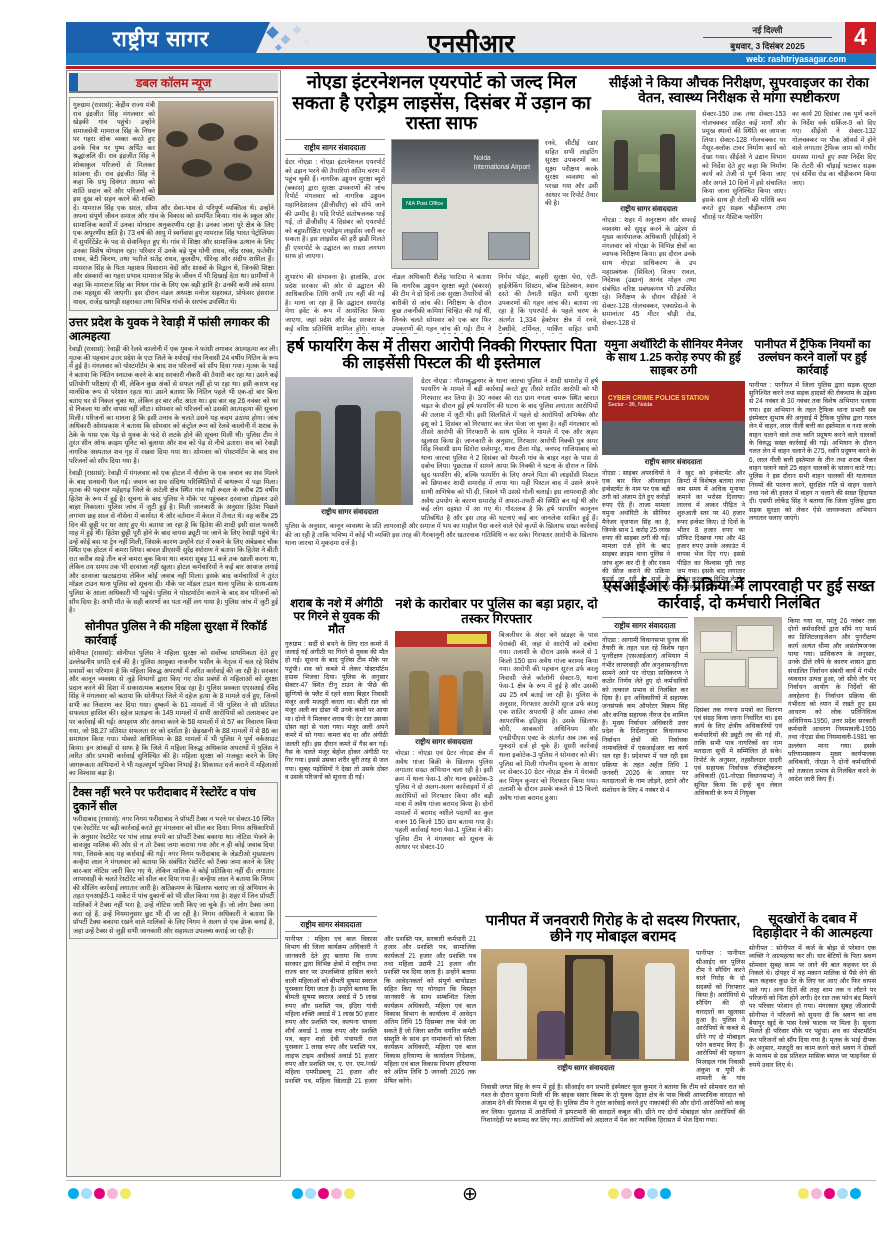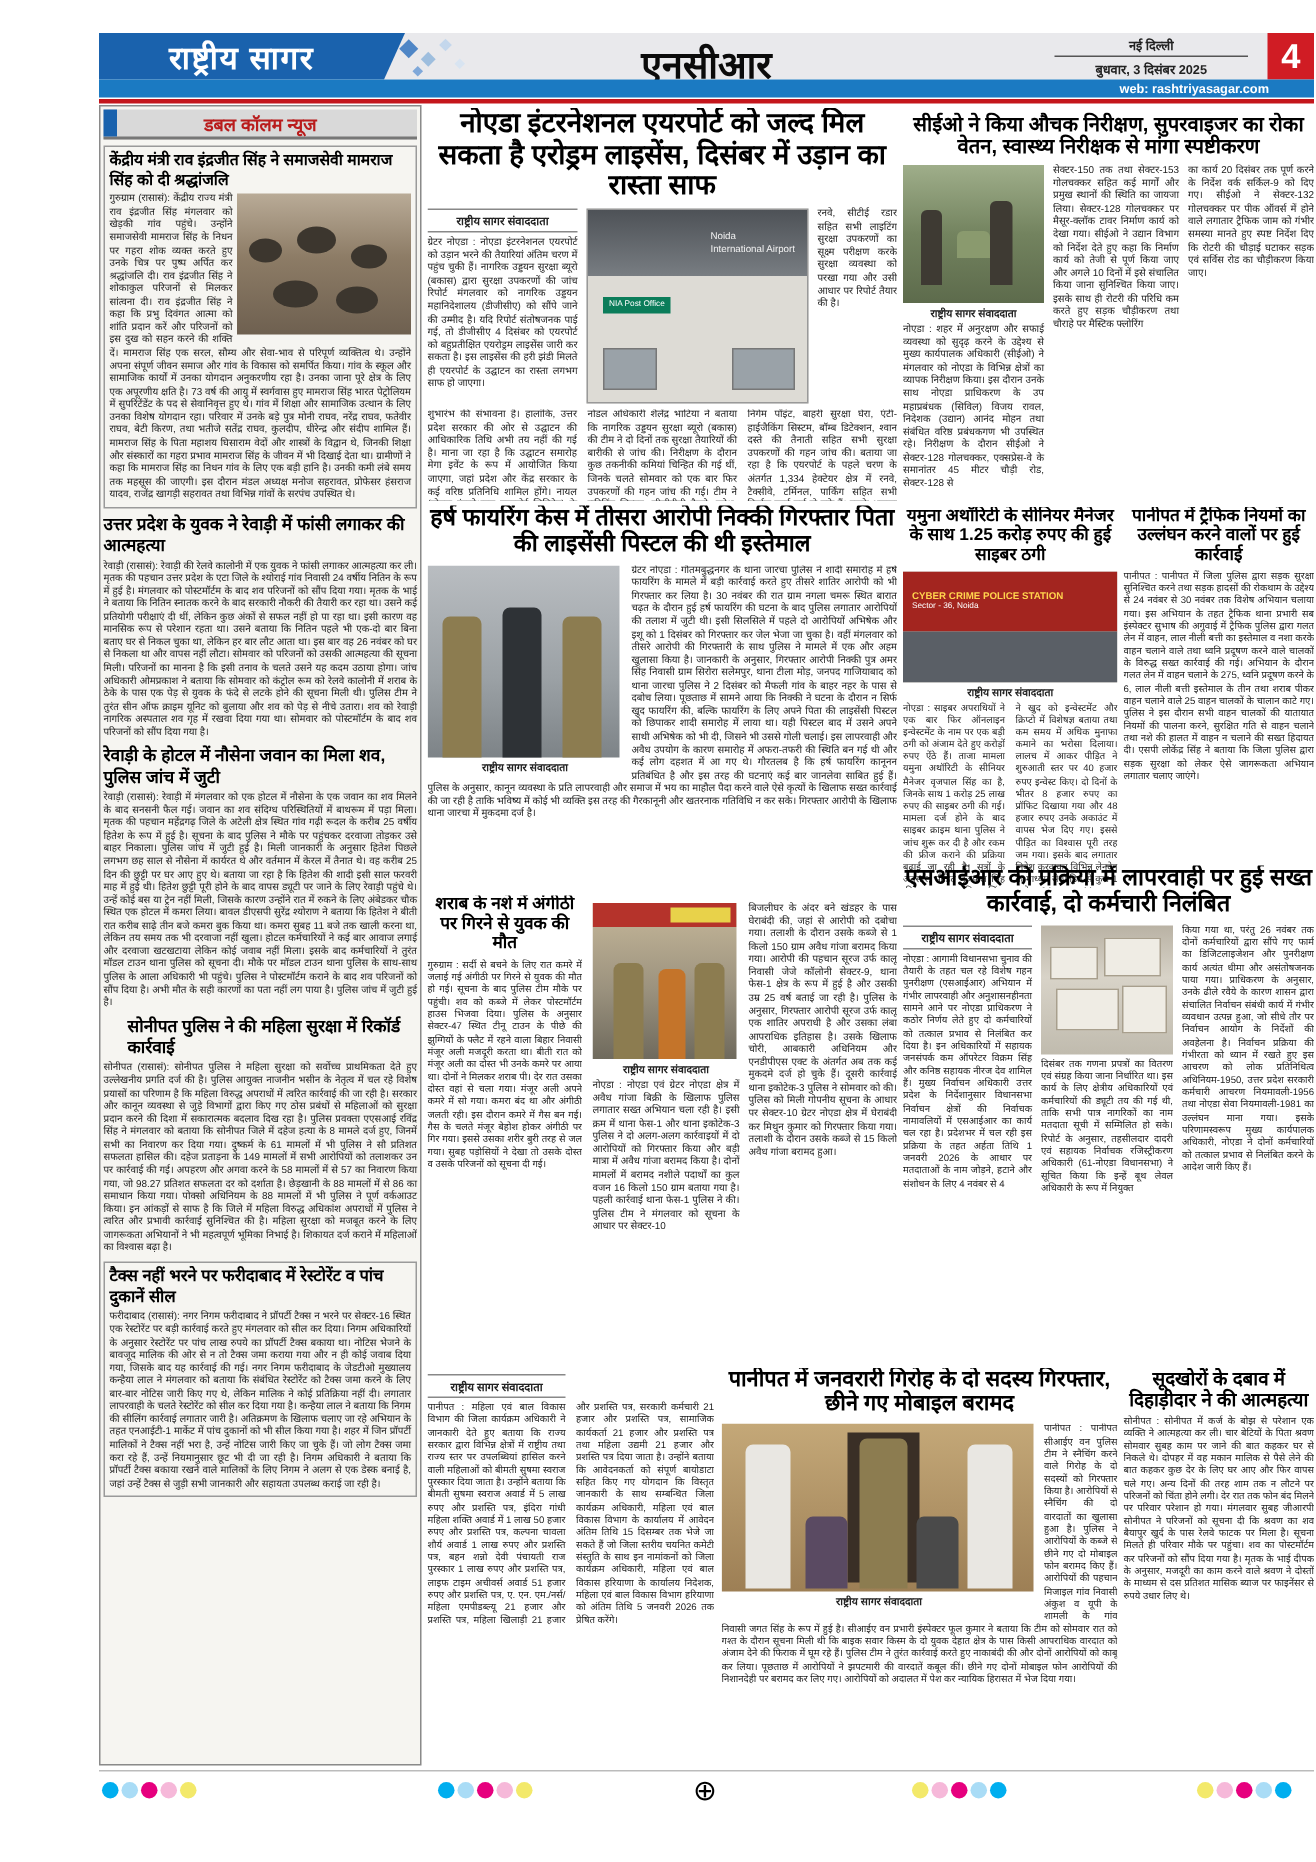--- a/index.html
+++ b/index.html
@@ -116,38 +116,36 @@
   </div>
   <div class="abs red-rule"></div>
 
   <div class="abs leftcol">
     <div class="lc-header">
       <span class="sq"></span>
       <span class="txt">डबल कॉलम न्यूज</span>
     </div>
 
     <div class="lc-story lc-box">
-      <div class="lc-hl">केंद्रीय मंत्री राव इंद्रजीत सिंह ने समाजसेवी मामराज सिंह को दी श्रद्धांजलि</div>
       <div class="lc-photo">
         <span class="blob" style="left:8px;top:30px;width:22px;height:16px;"></span>
         <span class="blob" style="left:40px;top:22px;width:26px;height:18px;"></span>
         <span class="blob" style="left:76px;top:34px;width:24px;height:16px;"></span>
         <span class="blob" style="left:24px;top:58px;width:30px;height:18px;"></span>
         <span class="blob" style="left:66px;top:62px;width:28px;height:18px;"></span>
       </div>
       <div class="body">गुरुग्राम (रासासं): केंद्रीय राज्य मंत्री राव इंद्रजीत सिंह मंगलवार को खेड़की गांव पहुंचे। उन्होंने समाजसेवी मामराज सिंह के निधन पर गहरा शोक व्यक्त करते हुए उनके चित्र पर पुष्प अर्पित कर श्रद्धांजलि दी। राव इंद्रजीत सिंह ने शोकाकुल परिजनों से मिलकर सांत्वना दी। राव इंद्रजीत सिंह ने कहा कि प्रभु दिवंगत आत्मा को शांति प्रदान करें और परिजनों को इस दुख को सहन करने की शक्ति दें। मामराज सिंह एक सरल, सौम्य और सेवा-भाव से परिपूर्ण व्यक्तित्व थे। उन्होंने अपना संपूर्ण जीवन समाज और गांव के विकास को समर्पित किया। गांव के स्कूल और सामाजिक कार्यों में उनका योगदान अनुकरणीय रहा है। उनका जाना पूरे क्षेत्र के लिए एक अपूरणीय क्षति है। 73 वर्ष की आयु में स्वर्गवास हुए मामराज सिंह भारत पेट्रोलियम में सुपरिंटेंडेंट के पद से सेवानिवृत्त हुए थे। गांव में शिक्षा और सामाजिक उत्थान के लिए उनका विशेष योगदान रहा। परिवार में उनके बड़े पुत्र मोनी राघव, नरेंद्र राघव, फतेवीर राघव, बेटी किरण, तथा भतीजे सतेंद्र राघव, कुलदीप, धीरेन्द्र और संदीप शामिल हैं। मामराज सिंह के पिता महाशय घिसाराम वेदों और शास्त्रों के विद्वान थे, जिनकी शिक्षा और संस्कारों का गहरा प्रभाव मामराज सिंह के जीवन में भी दिखाई देता था। ग्रामीणों ने कहा कि मामराज सिंह का निधन गांव के लिए एक बड़ी हानि है। उनकी कमी लंबे समय तक महसूस की जाएगी। इस दौरान मंडल अध्यक्ष मनोज सहरावत, प्रोफेसर हंसराज यादव, राजेंद्र खागड़ी सहरावत तथा विभिन्न गांवों के सरपंच उपस्थित थे।</div>
     </div>
 
     <div class="lc-story">
       <div class="lc-hl" style="font-size:11.5px;">उत्तर प्रदेश के युवक ने रेवाड़ी में फांसी लगाकर की आत्महत्या</div>
       <div class="body">रेवाड़ी (रासासं): रेवाड़ी की रेलवे कालोनी में एक युवक ने फांसी लगाकर आत्महत्या कर ली। मृतक की पहचान उत्तर प्रदेश के एटा जिले के श्योराई गांव निवासी 24 वर्षीय नितिन के रूप में हुई है। मंगलवार को पोस्टमॉर्टम के बाद शव परिजनों को सौंप दिया गया। मृतक के भाई ने बताया कि नितिन स्नातक करने के बाद सरकारी नौकरी की तैयारी कर रहा था। उसने कई प्रतियोगी परीक्षाएं दी थीं, लेकिन कुछ अंकों से सफल नहीं हो पा रहा था। इसी कारण वह मानसिक रूप से परेशान रहता था। उसने बताया कि नितिन पहले भी एक-दो बार बिना बताए घर से निकल चुका था, लेकिन हर बार लौट आता था। इस बार वह 26 नवंबर को घर से निकला था और वापस नहीं लौटा। सोमवार को परिजनों को उसकी आत्महत्या की सूचना मिली। परिजनों का मानना है कि इसी तनाव के चलते उसने यह कदम उठाया होगा। जांच अधिकारी ओमप्रकाश ने बताया कि सोमवार को कंट्रोल रूम को रेलवे कालोनी में शराब के ठेके के पास एक पेड़ से युवक के फंदे से लटके होने की सूचना मिली थी। पुलिस टीम ने तुरंत सीन ऑफ क्राइम यूनिट को बुलाया और शव को पेड़ से नीचे उतारा। शव को रेवाड़ी नागरिक अस्पताल शव गृह में रखवा दिया गया था। सोमवार को पोस्टमॉर्टम के बाद शव परिजनों को सौंप दिया गया है।</div>
     </div>
 
     <div class="lc-story">
-      <div class="lc-hl" style="font-size:11.5px;">रेवाड़ी के होटल में नौसेना जवान का मिला शव, पुलिस जांच में जुटी</div>
       <div class="body">रेवाड़ी (रासासं): रेवाड़ी में मंगलवार को एक होटल में नौसेना के एक जवान का शव मिलने के बाद सनसनी फैल गई। जवान का शव संदिग्ध परिस्थितियों में बाथरूम में पड़ा मिला। मृतक की पहचान महेंद्रगढ़ जिले के अटेली क्षेत्र स्थित गांव गढ़ी रूदल के करीब 25 वर्षीय हितेश के रूप में हुई है। सूचना के बाद पुलिस ने मौके पर पहुंचकर दरवाजा तोड़कर उसे बाहर निकाला। पुलिस जांच में जुटी हुई है। मिली जानकारी के अनुसार हितेश पिछले लगभग छह साल से नौसेना में कार्यरत थे और वर्तमान में केरल में तैनात थे। वह करीब 25 दिन की छुट्टी पर घर आए हुए थे। बताया जा रहा है कि हितेश की शादी इसी साल फरवरी माह में हुई थी। हितेश छुट्टी पूरी होने के बाद वापस ड्यूटी पर जाने के लिए रेवाड़ी पहुंचे थे। उन्हें कोई बस या ट्रेन नहीं मिली, जिसके कारण उन्होंने रात में रुकने के लिए अंबेडकर चौक स्थित एक होटल में कमरा लिया। बावल डीएसपी सुरेंद्र श्योराण ने बताया कि हितेश ने बीती रात करीब साढ़े तीन बजे कमरा बुक किया था। कमरा सुबह 11 बजे तक खाली करना था, लेकिन तय समय तक भी दरवाजा नहीं खुला। होटल कर्मचारियों ने कई बार आवाज लगाई और दरवाजा खटखटाया लेकिन कोई जवाब नहीं मिला। इसके बाद कर्मचारियों ने तुरंत मॉडल टाउन थाना पुलिस को सूचना दी। मौके पर मॉडल टाउन थाना पुलिस के साथ-साथ पुलिस के आला अधिकारी भी पहुंचे। पुलिस ने पोस्टमॉर्टम कराने के बाद शव परिजनों को सौंप दिया है। अभी मौत के सही कारणों का पता नहीं लग पाया है। पुलिस जांच में जुटी हुई है।</div>
     </div>
 
     <div class="lc-story">
       <div class="lc-hl" style="font-size:11.5px;margin-left:16px;">सोनीपत पुलिस ने की महिला सुरक्षा में रिकॉर्ड कार्रवाई</div>
       <div class="body">सोनीपत (रासासं): सोनीपत पुलिस ने महिला सुरक्षा को सर्वोच्च प्राथमिकता देते हुए उल्लेखनीय प्रगति दर्ज की है। पुलिस आयुक्त नाजनीन भसीन के नेतृत्व में चल रहे विशेष प्रयासों का परिणाम है कि महिला विरुद्ध अपराधों में त्वरित कार्रवाई की जा रही है। सरकार और कानून व्यवस्था से जुड़े विभागों द्वारा किए गए ठोस प्रबंधों से महिलाओं को सुरक्षा प्रदान करने की दिशा में सकारात्मक बदलाव दिख रहा है। पुलिस प्रवक्ता एएसआई रविंद्र सिंह ने मंगलवार को बताया कि सोनीपत जिले में दहेज हत्या के 8 मामले दर्ज हुए, जिनमें सभी का निवारण कर दिया गया। दुष्कर्म के 61 मामलों में भी पुलिस ने सौ प्रतिशत सफलता हासिल की। दहेज प्रताड़ना के 149 मामलों में सभी आरोपियों को तलाशकर उन पर कार्रवाई की गई। अपहरण और अगवा करने के 58 मामलों में से 57 का निवारण किया गया, जो 98.27 प्रतिशत सफलता दर को दर्शाता है। छेड़खानी के 88 मामलों में से 86 का समाधान किया गया। पोक्सो अधिनियम के 88 मामलों में भी पुलिस ने पूर्ण वर्कआउट किया। इन आंकड़ों से साफ है कि जिले में महिला विरुद्ध अधिकांश अपराधों में पुलिस ने त्वरित और प्रभावी कार्रवाई सुनिश्चित की है। महिला सुरक्षा को मजबूत करने के लिए जागरूकता अभियानों ने भी महत्वपूर्ण भूमिका निभाई है। शिकायत दर्ज कराने में महिलाओं का विश्वास बढ़ा है।</div>
     </div>
 
     <div class="lc-story lc-box">
       <div class="lc-hl" style="font-size:11px;">टैक्स नहीं भरने पर फरीदाबाद में रेस्टोरेंट व पांच दुकानें सील</div>
@@ -227,20 +225,21 @@
     <div class="hl" style="font-size:11.5px;">पानीपत में ट्रैफिक नियमों का उल्लंघन करने वालों पर हुई कार्रवाई</div>
     <div class="body" style="margin-top:4px;font-size:6.4px;">पानीपत : पानीपत में जिला पुलिस द्वारा सड़क सुरक्षा सुनिश्चित करने तथा सड़क हादसों की रोकथाम के उद्देश्य से 24 नवंबर से 30 नवंबर तक विशेष अभियान चलाया गया। इस अभियान के तहत ट्रैफिक थाना प्रभारी सब इंस्पेक्टर सुभाष की अगुवाई में ट्रैफिक पुलिस द्वारा गलत लेन में वाहन, लाल नीली बत्ती का इस्तेमाल व नशा करके वाहन चलाने वाले तथा ध्वनि प्रदूषण करने वाले चालकों के विरुद्ध सख्त कार्रवाई की गई। अभियान के दौरान गलत लेन में वाहन चलाने के 275, ध्वनि प्रदूषण करने के 6, लाल नीली बत्ती इस्तेमाल के तीन तथा शराब पीकर वाहन चलाने वाले 25 वाहन चालकों के चालान काटे गए। पुलिस ने इस दौरान सभी वाहन चालकों की यातायात नियमों की पालना करने, सुरक्षित गति से वाहन चलाने तथा नशे की हालत में वाहन न चलाने की सख्त हिदायत दी। एसपी लोकेंद्र सिंह ने बताया कि जिला पुलिस द्वारा सड़क सुरक्षा को लेकर ऐसे जागरूकता अभियान लगातार चलाए जाएंगे।</div>
   </div>
 
   <div class="story" style="left:285px;top:597px;width:103px;height:310px;">
     <div class="hl" style="font-size:11.5px;">शराब के नशे में अंगीठी पर गिरने से युवक की मौत</div>
     <div class="body" style="margin-top:4px;font-size:6.4px;">गुरुग्राम : सर्दी से बचने के लिए रात कमरे में जलाई गई अंगीठी पर गिरने से युवक की मौत हो गई। सूचना के बाद पुलिस टीम मौके पर पहुंची। शव को कब्जे में लेकर पोस्टमॉर्टम हाउस भिजवा दिया। पुलिस के अनुसार सेक्टर-47 स्थित टीनू टाउन के पीछे की झुग्गियों के फ्लैट में रहने वाला बिहार निवासी मंजूर अली मजदूरी करता था। बीती रात को मंजूर अली का दोस्त भी उनके कमरे पर आया था। दोनों ने मिलकर शराब पी। देर रात उसका दोस्त वहां से चला गया। मंजूर अली अपने कमरे में सो गया। कमरा बंद था और अंगीठी जलती रही। इस दौरान कमरे में गैस बन गई। गैस के चलते मंजूर बेहोश होकर अंगीठी पर गिर गया। इससे उसका शरीर बुरी तरह से जल गया। सुबह पड़ोसियों ने देखा तो उसके दोस्त व उसके परिजनों को सूचना दी गई।</div>
   </div>
 
   <div class="story" style="left:395px;top:597px;width:203px;height:310px;">
+    <div class="hl" style="font-size:13px;">नशे के कारोबार पर पुलिस का बड़ा प्रहार, दो तस्कर गिरफ्तार</div>
     <div style="display:flex;gap:6px;margin-top:5px;">
       <div style="width:98px;flex:none;">
         <div class="photo nashe-photo">
           <div class="nashe-band"></div>
           <div class="nashe-sign"></div>
           <span class="fig-khaki" style="left:14px;top:40px;width:20px;height:64px;"></span>
           <span class="fig-dark" style="left:44px;top:44px;width:18px;height:60px;background:#c4742a;"></span>
           <span class="fig-khaki" style="left:68px;top:40px;width:20px;height:64px;"></span>
         </div>
         <div class="caption">राष्ट्रीय सागर संवाददाता</div>

